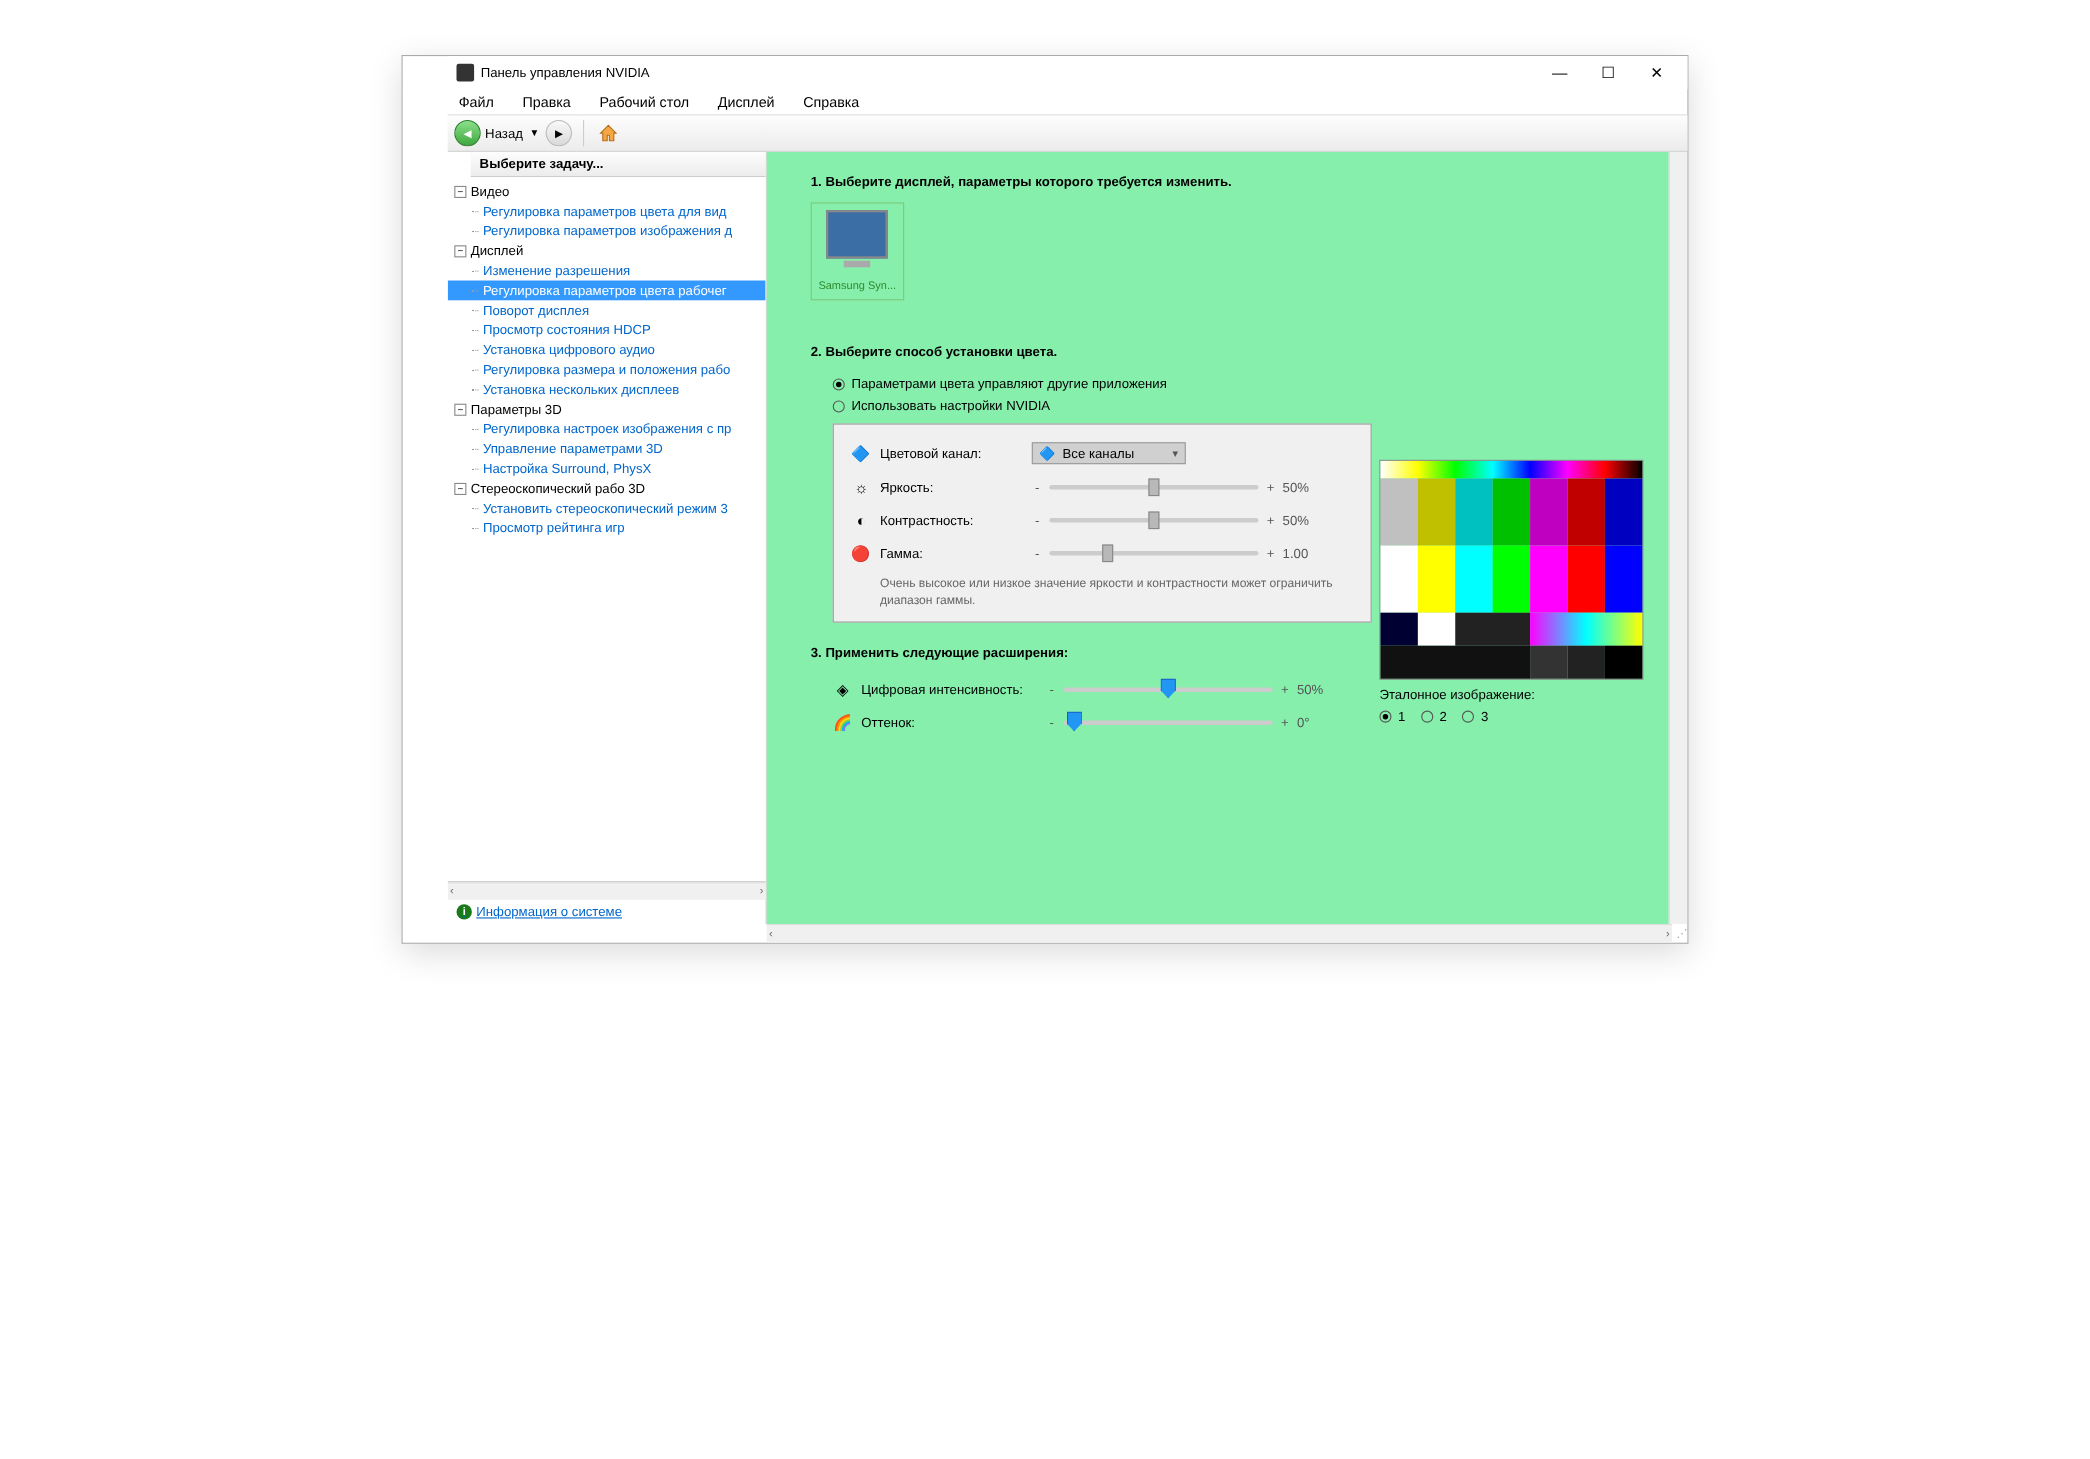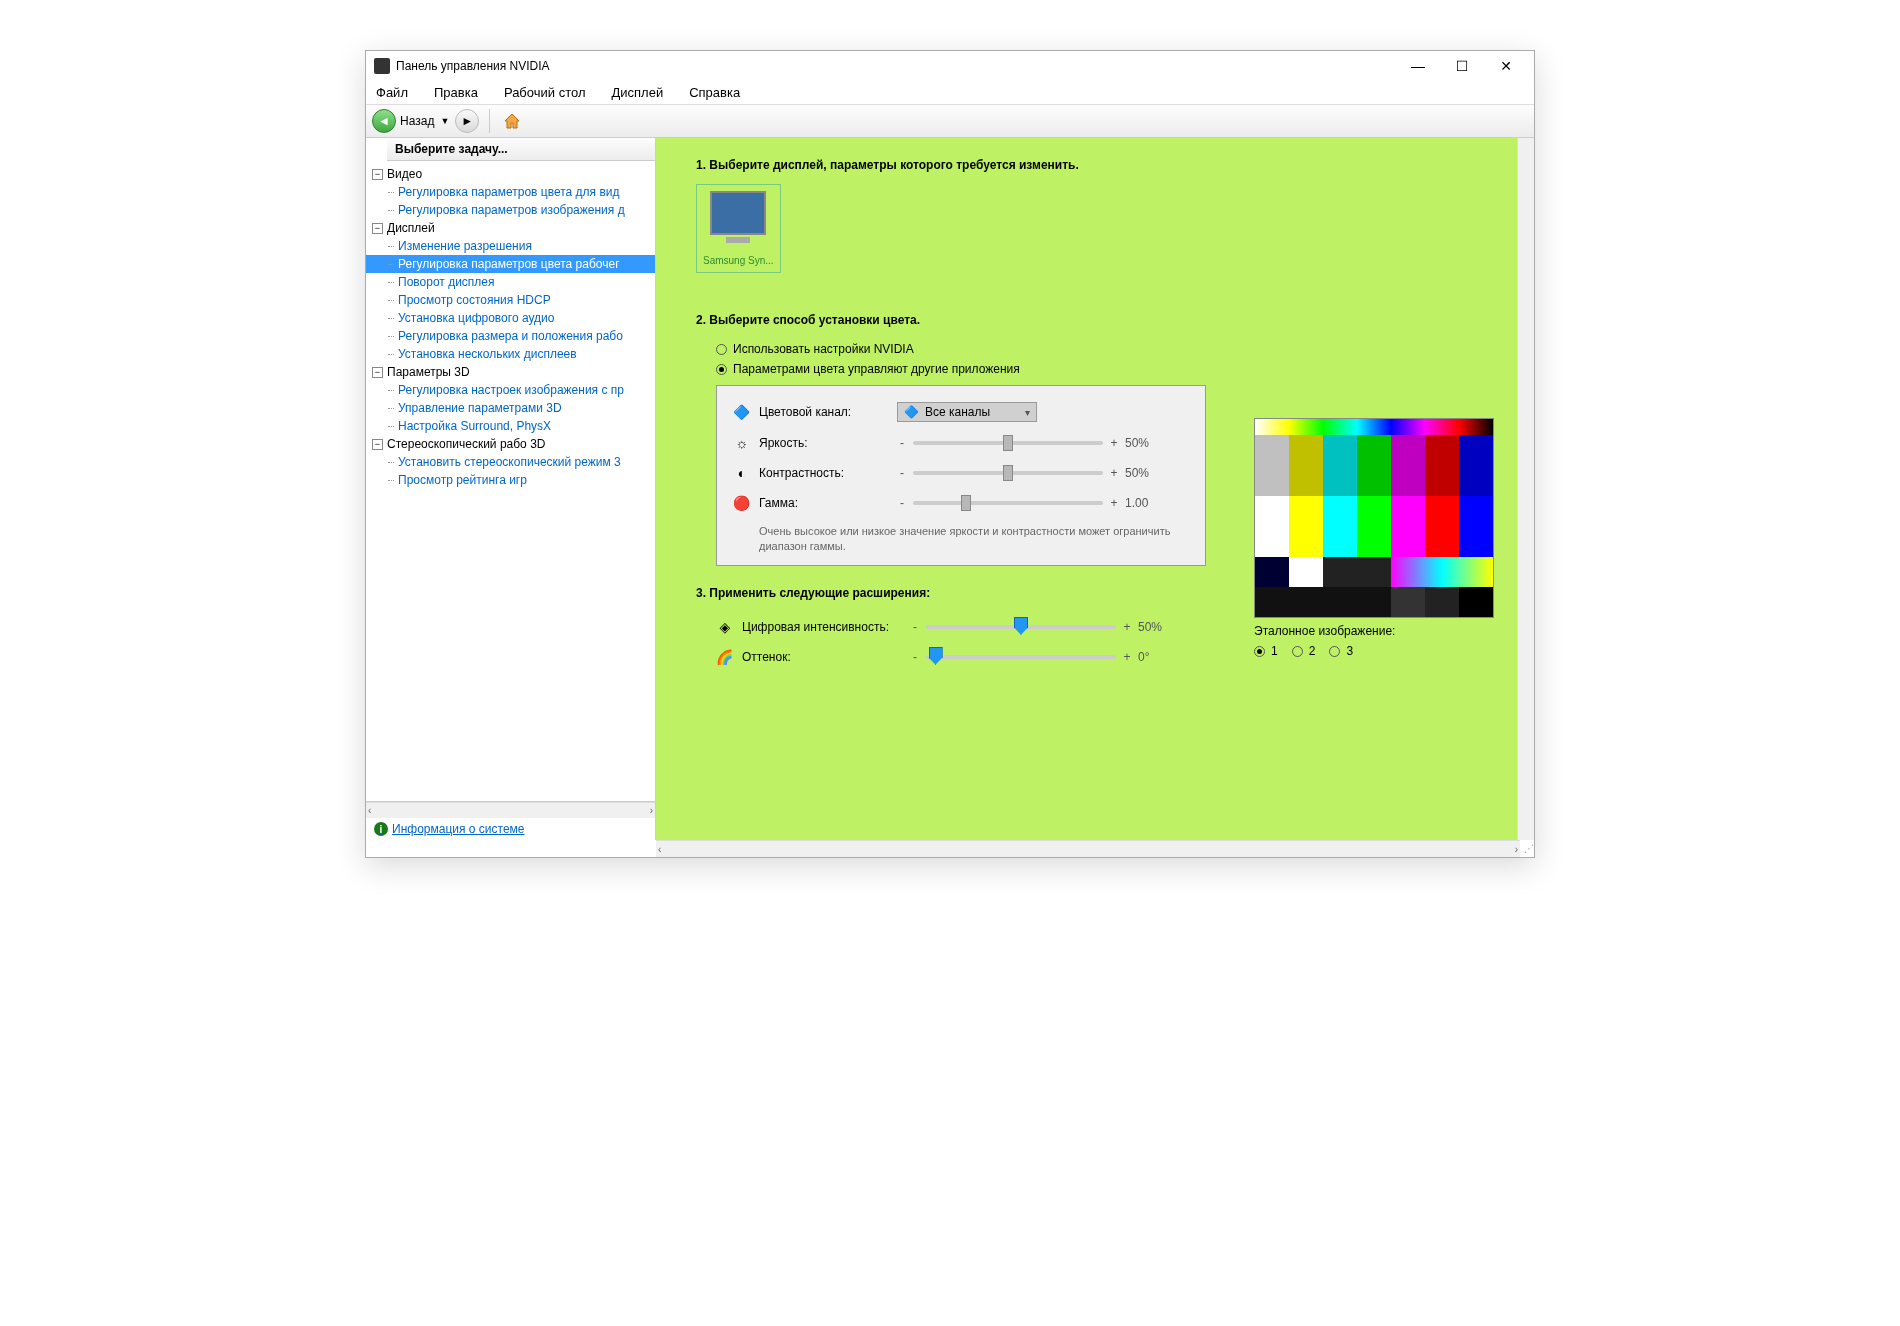--- a/index.html
+++ b/index.html
@@ -1,17 +1,17 @@
 <!DOCTYPE html>
 <html><head>
 <meta charset="utf-8">
 <style>
 * { box-sizing: border-box; margin: 0; padding: 0; }
 body { font-family: "Segoe UI", Tahoma, sans-serif; font-size: 12px; background: #fff; color: #000; }
-.window { width: 1170px; height: 808px; margin: 50px auto; border: 1px solid #aaa; box-shadow: 0 8px 30px rgba(0,0,0,0.15); display: flex; flex-direction: column; background: #fff; }
+.window { width: 1170px; height: 808px; margin: 50px auto; border: 1px solid #aaa; box-shadow: 0 8px 30px rgba(0,0,0,0.15); display: flex; flex-direction: column; background: #fff; padding-left: 41px; }
 .titlebar { display: flex; align-items: center; height: 30px; padding: 0 8px; background: #fff; }
 .titlebar .app-icon { width: 16px; height: 16px; background: #333; border-radius: 2px; margin-right: 6px; display: inline-block; }
 .titlebar .title { flex: 1; font-size: 12px; }
 .winctrls { display: flex; gap: 4px; }
 .winctrl { width: 40px; height: 24px; display: flex; align-items: center; justify-content: center; font-size: 14px; cursor: pointer; }
 .menubar { display: flex; gap: 26px; padding: 4px 10px; font-size: 13px; }
 .menuitem { cursor: pointer; }
 .toolbar { display: flex; align-items: center; padding: 4px 6px; border-top: 1px solid #ddd; border-bottom: 1px solid #ccc; background: linear-gradient(#fdfdfd,#ececec); gap: 4px; }
 .tool-btn { width: 24px; height: 24px; border-radius: 50%; display: flex; align-items: center; justify-content: center; background: linear-gradient(#f9f9f9,#d9d9d9); border: 1px solid #bbb; cursor: pointer; }
 .tool-btn.green { background: linear-gradient(#8be08b,#3fa83f); border-color: #2e7d2e; color: #fff; }
@@ -25,21 +25,21 @@
 .tree-group { }
 .tree-group-title { padding: 2px 6px; display: flex; align-items: center; gap: 4px; cursor: pointer; }
 .tree-toggle { width: 11px; height: 11px; border: 1px solid #888; display: inline-flex; align-items: center; justify-content: center; font-size: 9px; line-height: 1; background: #fff; }
 .tree-leaf { padding: 2px 6px 2px 32px; color: #0066cc; cursor: pointer; white-space: nowrap; overflow: hidden; text-overflow: ellipsis; position: relative; }
 .tree-leaf::before { content: ""; position: absolute; left: 22px; top: 50%; width: 6px; border-top: 1px dotted #999; }
 .tree-leaf.selected { background: #3399ff; color: #fff; }
 .tree-group-title .gt { color: #000; }
 .side-scroll { height: 16px; background: #f0f0f0; border-top: 1px solid #ddd; display: flex; align-items: center; justify-content: space-between; padding: 0 2px; font-size: 10px; color: #666; }
 .sysinfo { padding: 4px 8px; color: #0066cc; text-decoration: underline; cursor: pointer; display: flex; align-items: center; gap: 4px; }
 .sysinfo-icon { width: 14px; height: 14px; border-radius: 50%; background: #1a7a1a; color: #fff; display: inline-flex; align-items: center; justify-content: center; font-size: 10px; font-weight: bold; }
-.main { flex: 1; background: #bef264; overflow: auto; position: relative; padding: 20px 40px; }
+.main { flex: 1; background: #86efac; overflow: auto; position: relative; padding: 20px 40px; }
 .section-title { font-weight: bold; margin-bottom: 12px; }
 .display-box { display: inline-block; border: 1px solid #7bc97b; padding: 6px; text-align: center; cursor: pointer; }
 .monitor-icon { width: 56px; height: 44px; background: #3b6ea5; border: 2px solid #888; display: block; margin: 0 auto 4px; position: relative; }
 .monitor-icon::after { content: ""; position: absolute; bottom: -10px; left: 50%; transform: translateX(-50%); width: 24px; height: 6px; background: #aaa; }
 .display-label { color: #2e8b2e; font-size: 10px; margin-top: 20px; }
 .section2 { margin-top: 40px; }
 .radio-row { display: flex; align-items: center; gap: 6px; padding: 3px 0 3px 20px; cursor: pointer; }
 .radio-dot { width: 11px; height: 11px; border: 1px solid #555; border-radius: 50%; display: inline-flex; align-items: center; justify-content: center; }
 .radio-dot.filled::after { content: ""; width: 5px; height: 5px; background: #000; border-radius: 50%; }
 .settings-panel { border: 1px solid #999; margin: 6px 0 0 20px; padding: 10px 16px; width: 490px; background: #f0f0f0; }
@@ -164,26 +164,26 @@
     <div class="main">
       <div class="section-title">1. Выберите дисплей, параметры которого требуется изменить.</div>
       <div class="display-box">
         <span class="monitor-icon"></span>
         <div class="display-label">Samsung Syn...</div>
       </div>
 
       <div class="section2">
         <div class="section-title">2. Выберите способ установки цвета.</div>
         <div class="radio-row">
+          <span class="radio-dot filled"></span>
+          <span>Параметрами цвета управляют другие приложения</span>
+        </div>
+        <div class="radio-row">
           <span class="radio-dot"></span>
           <span>Использовать настройки NVIDIA</span>
-        </div>
-        <div class="radio-row">
-          <span class="radio-dot filled"></span>
-          <span>Параметрами цвета управляют другие приложения</span>
         </div>
         <div class="settings-panel">
           <div class="setting-row">
             <span class="setting-icon">🔷</span>
             <span class="setting-label">Цветовой канал:</span>
             <div class="dropdown">
               <span>🔷</span>
               <span>Все каналы</span>
             </div>
           </div>

